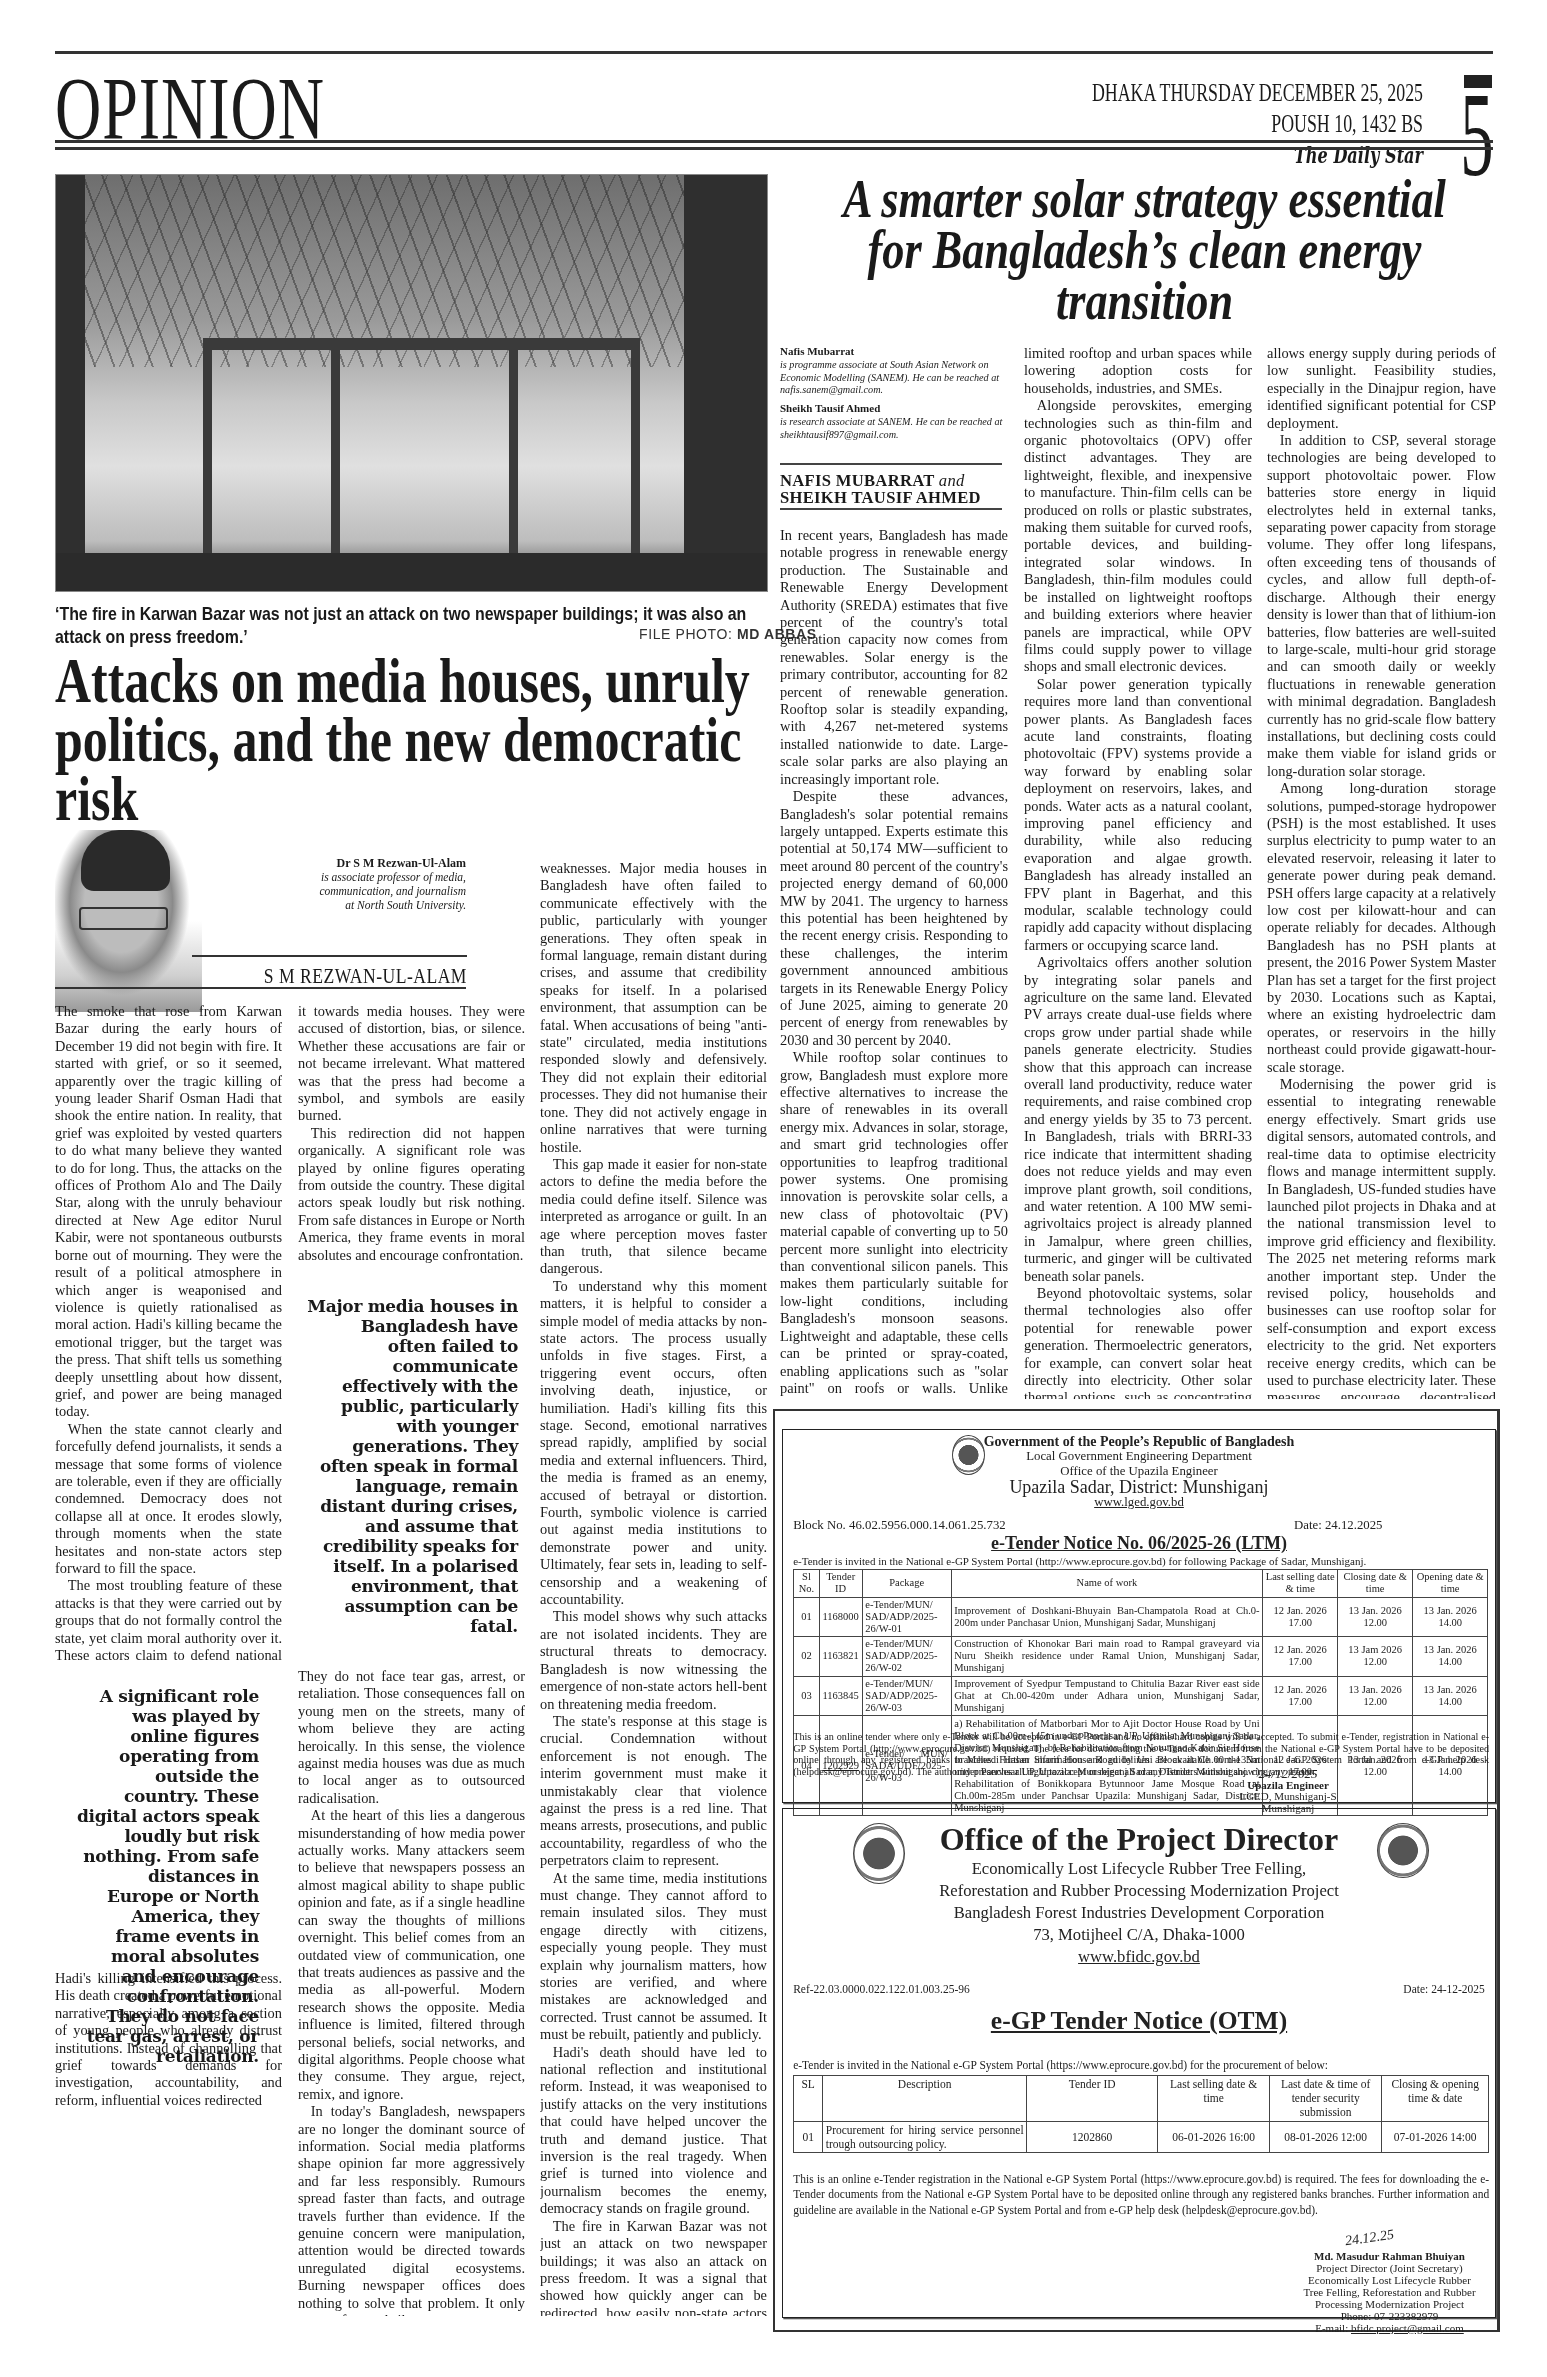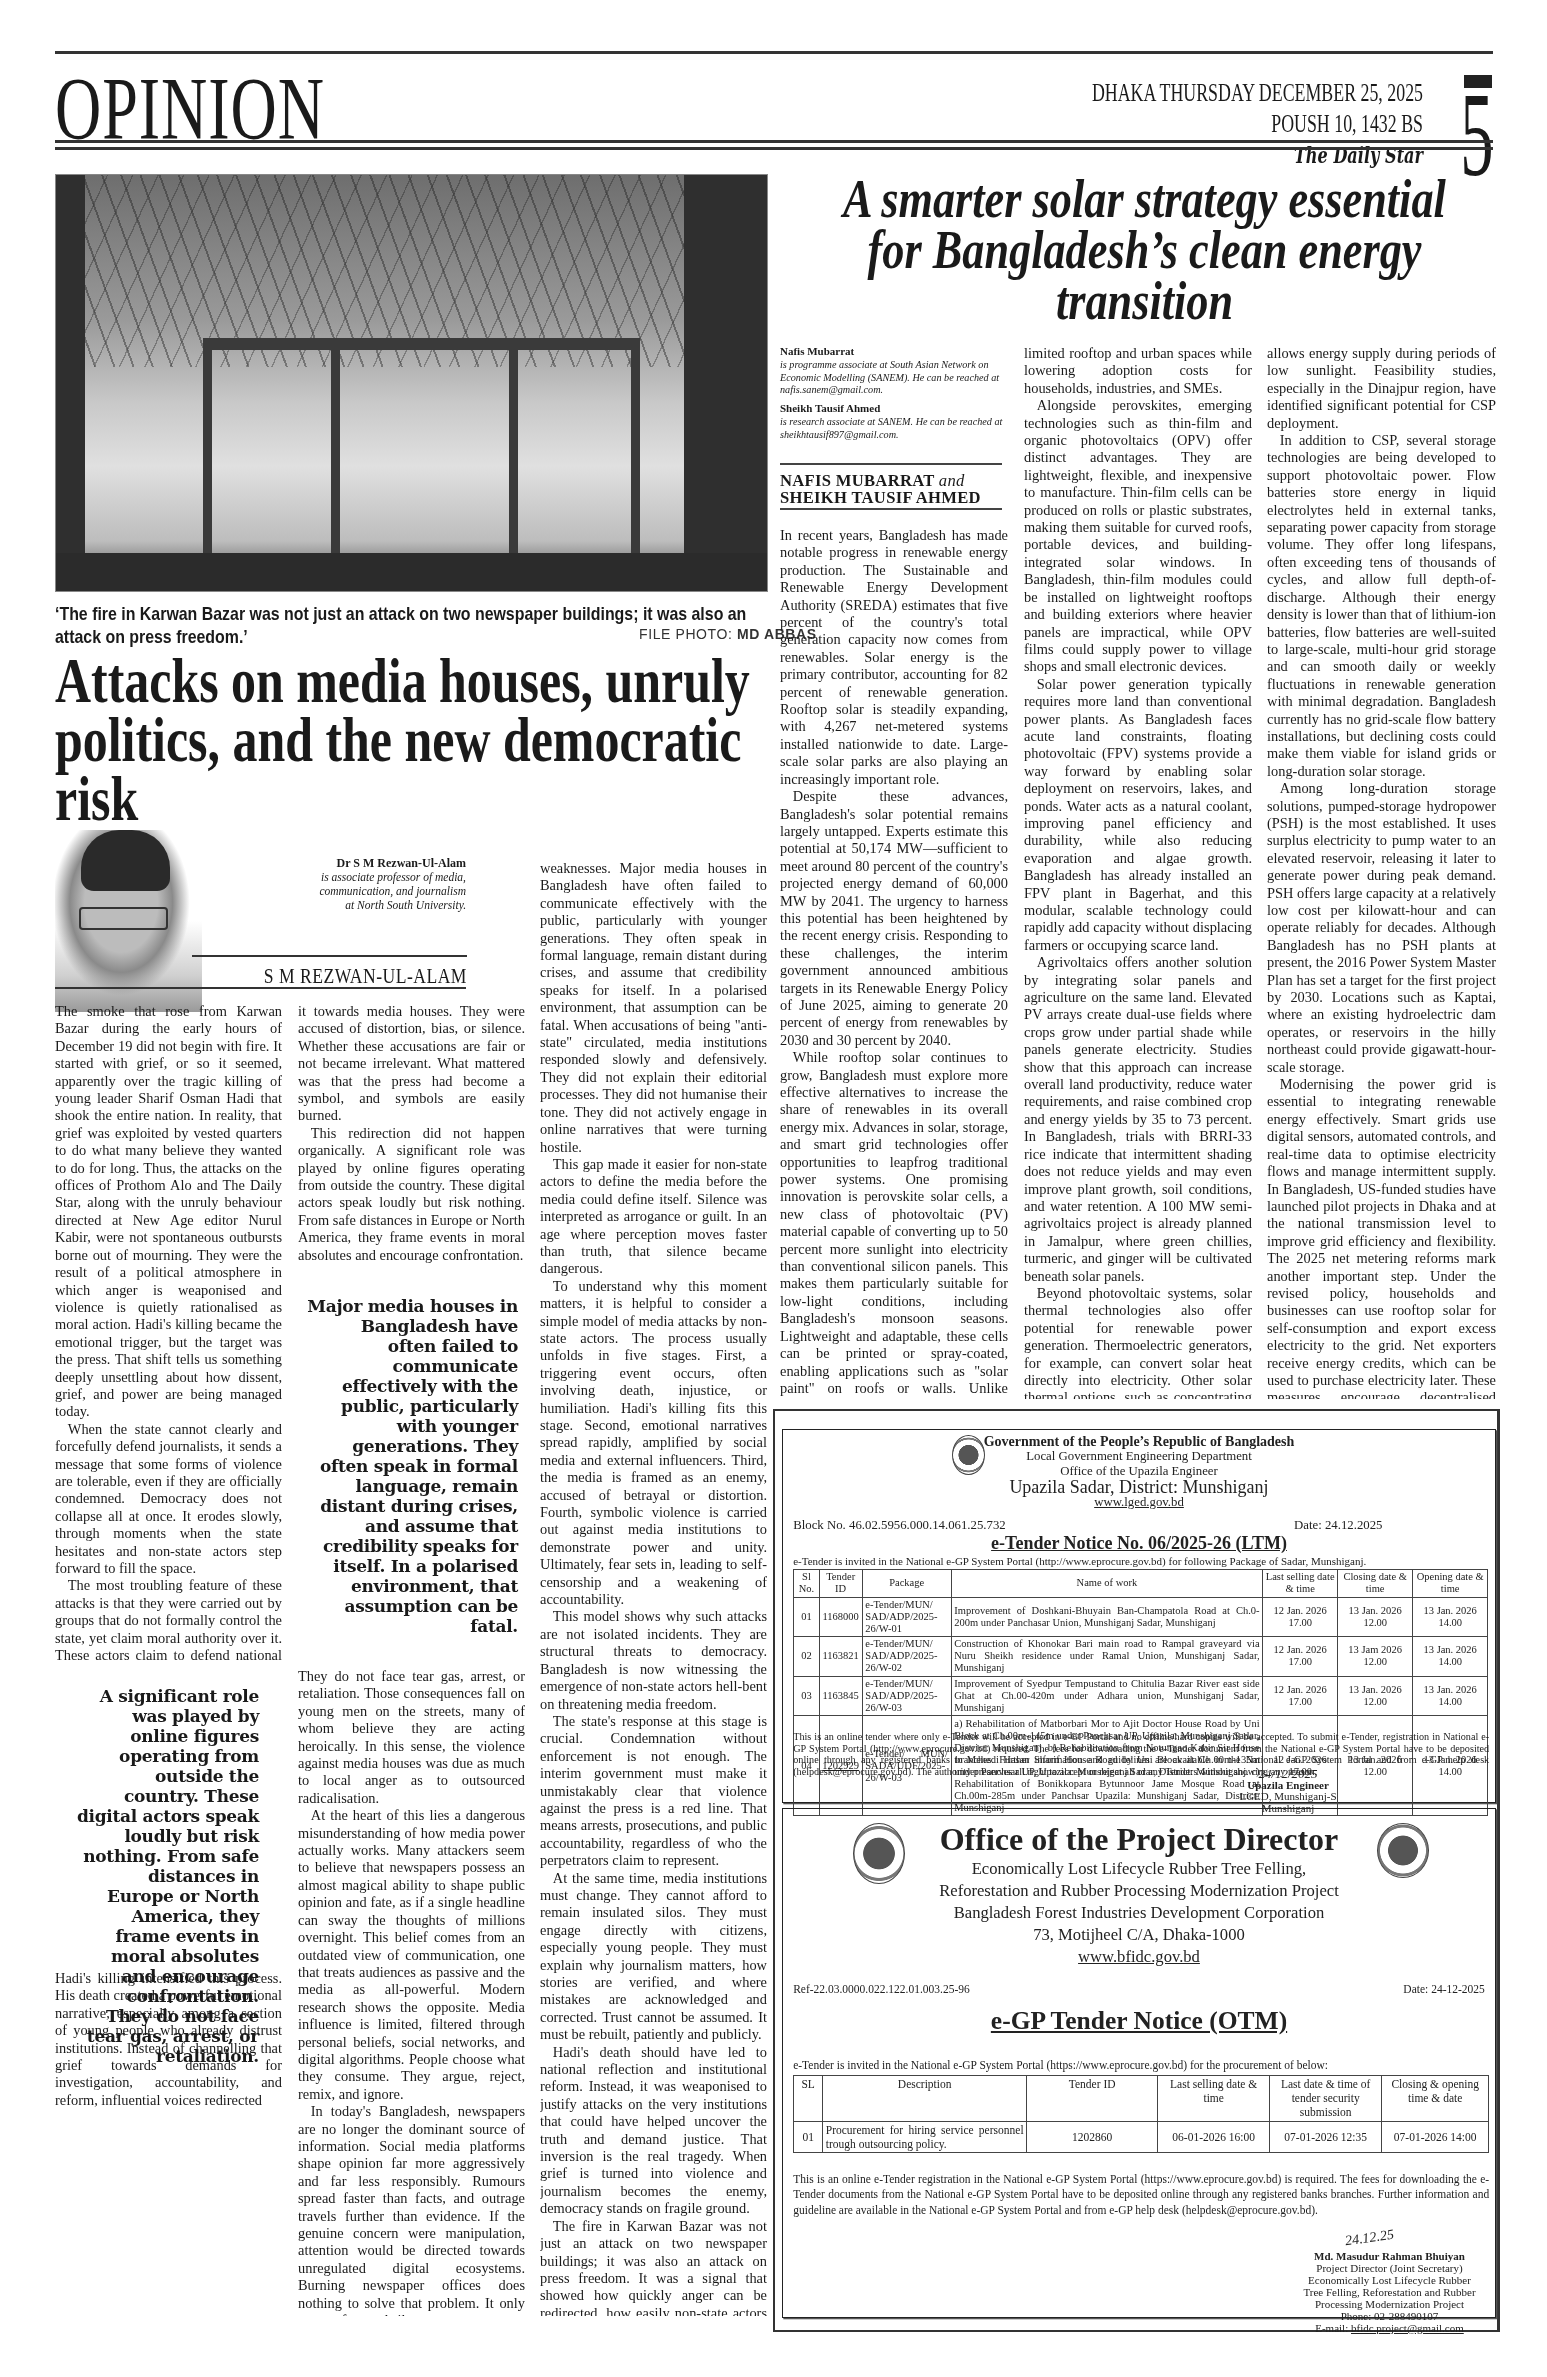--- a/index.html
+++ b/index.html
@@ -275,33 +275,33 @@
         <th style="width:112px;vertical-align:top">Last date &amp; time of tender security submission</th>
         <th style="vertical-align:top">Closing &amp; opening time &amp; date</th>
       </tr>
     </thead>
     <tbody id="tn2-body">
         <tr>
           <td style="text-align: center;">01</td>
           <td style="text-align: justify;">Procurement for hiring service personnel trough outsourcing policy.</td>
           <td style="text-align: center;">1202860</td>
           <td style="text-align: center;">06-01-2026 16:00</td>
-          <td style="text-align: center;">07-01-2026 12:35</td>
+          <td style="text-align: center;">08-01-2026 12:00</td>
           <td style="text-align: center;">07-01-2026 14:00</td>
         </tr>
       </tbody>
   </table>
   <div class="abs" style="left:10.2px;top:363px;width:696px;font-size:11.5px;line-height:15.3px;text-align:justify">This is an online e-Tender registration in the National e-GP System Portal (https://www.eprocure.gov.bd) is required. The fees for downloading the e-Tender documents from the National e-GP System Portal have to be deposited online through any registered banks branches. Further information and guideline are available in the National e-GP System Portal and from e-GP help desk (helpdesk@eprocure.gov.bd).</div>
   <div class="abs" style="left:562px;top:421px;font-size:14px;font-style:italic;transform:rotate(-8deg)">24.12.25</div>
   <div class="abs c" style="left:517px;top:441px;width:179px;font-size:11px;line-height:12px">
     <div style="font-weight:700">Md. Masudur Rahman Bhuiyan</div>
     <div>Project Director (Joint Secretary)</div>
     <div>Economically Lost Lifecycle Rubber</div>
     <div>Tree Felling, Reforestation and Rubber</div>
     <div>Processing Modernization Project</div>
-    <div>Phone: 02-288490107</div>
+    <div>Phone: 07-223382979</div>
     <div>
       <span>E-mail:</span>
       <span class="u">bfidc.project@gmail.com</span>
     </div>
   </div>
 </div>
 
 
 </body></html>

